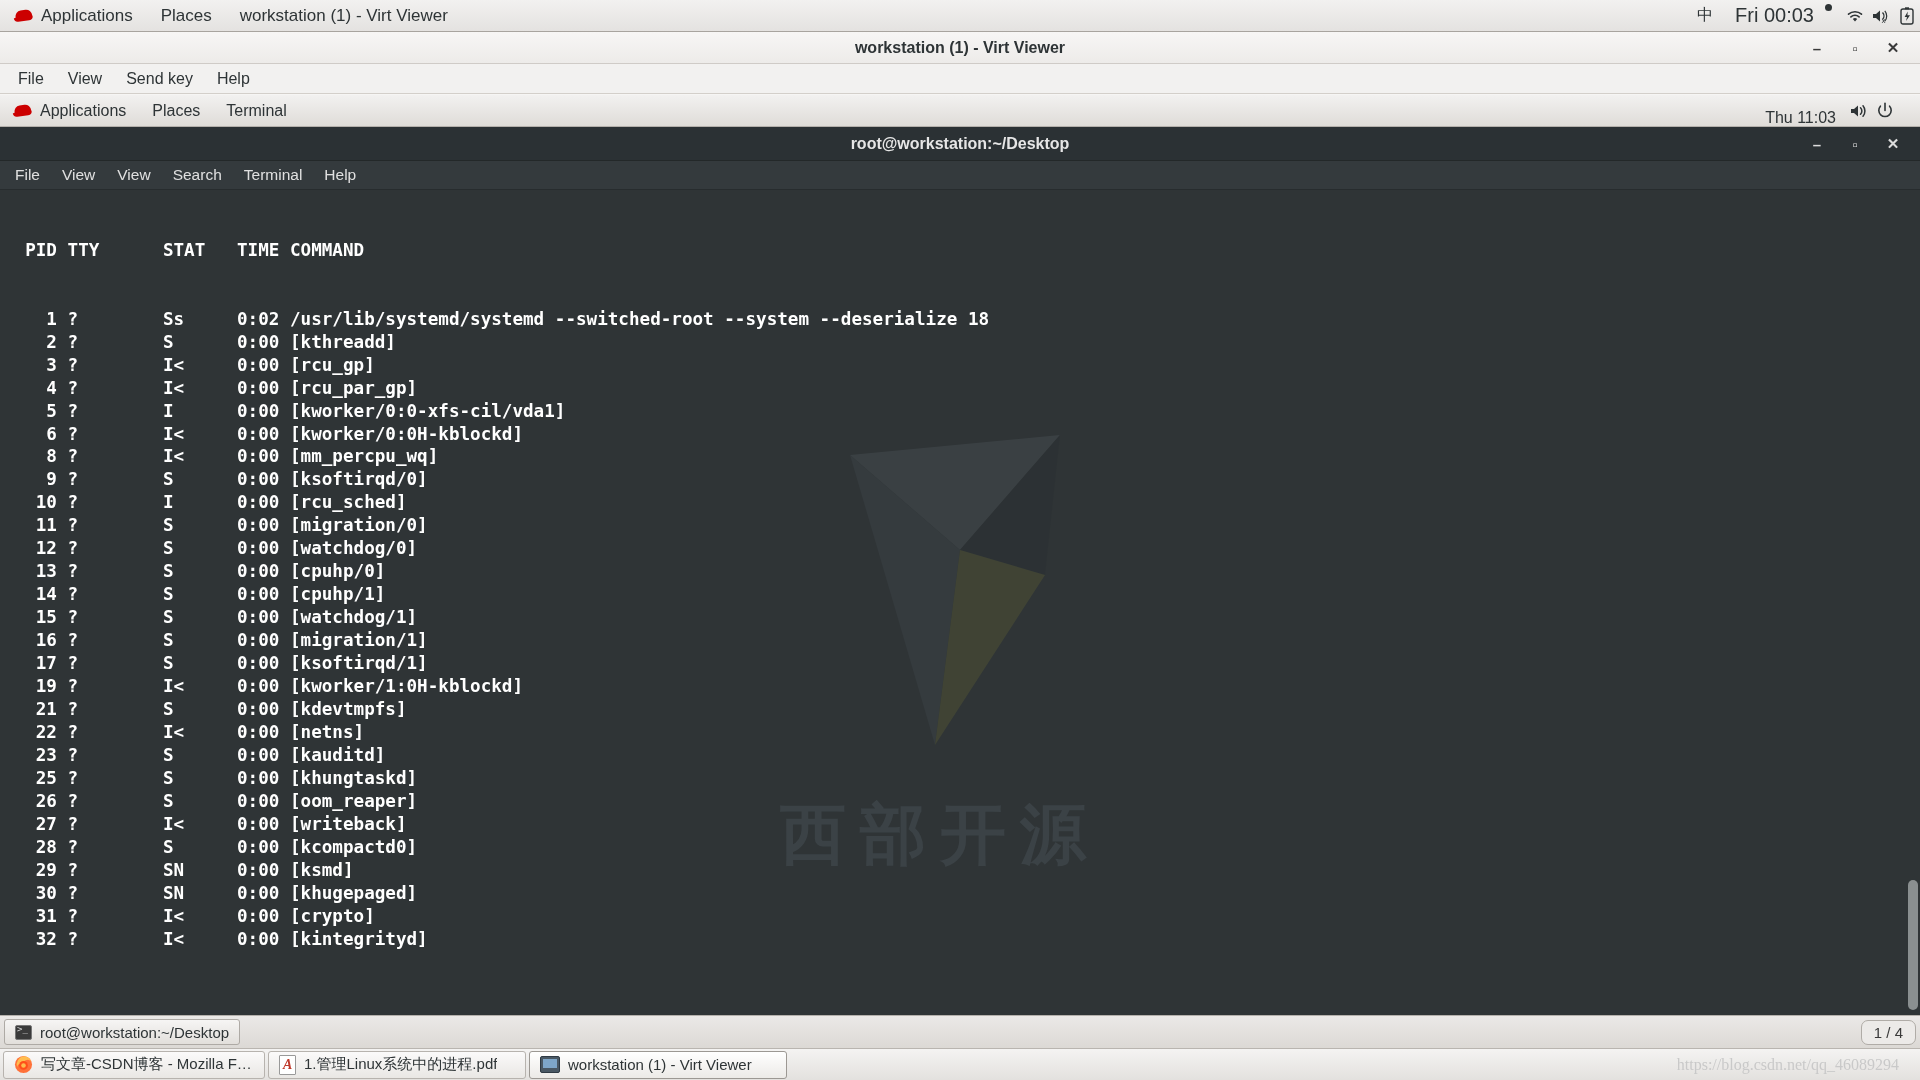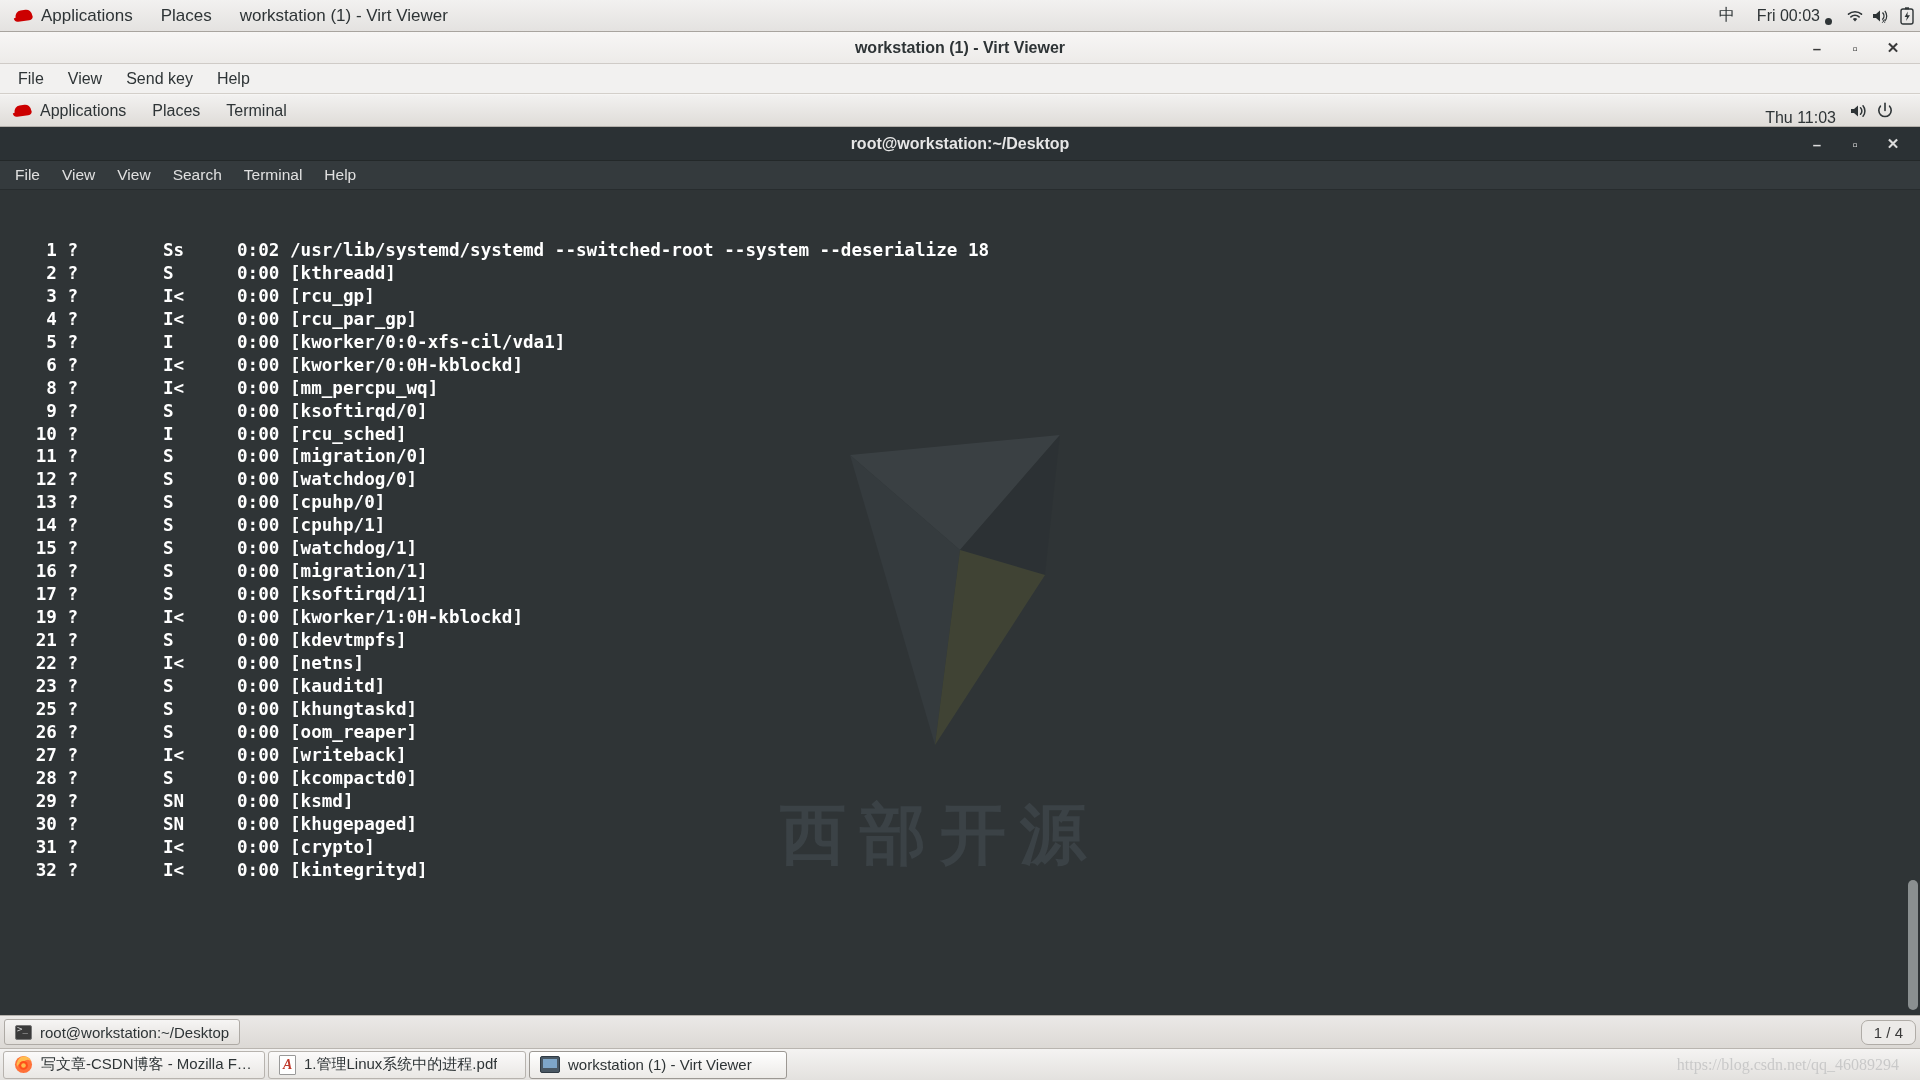--- a/index.html
+++ b/index.html
@@ -27,21 +27,21 @@
     width: 17px; height: 8px; background: #cc0000;
     border-radius: 9px 9px 3px 3px / 10px 10px 2px 2px;
     transform: rotate(-8deg);
   }
   .rh-logo::after {
     content: ""; position: absolute; left: 0px; top: 8px;
     width: 19px; height: 4px; background: #cc0000; border-radius: 0 0 7px 7px;
     transform: rotate(-8deg);
   }
   .ime-glyph { font-size: 16px; padding: 0 12px; color: #2e3436; }
-  .clock-host { font-size: 16px; padding: 0 10px; display:flex; align-items:flex-end; gap:5px;}
+  .clock-host { font-size: 20px; padding: 0 10px; display:flex; align-items:flex-start; gap:11px;}
   .dot-ind { width: 7px; height: 7px; border-radius: 50%; background: #2e3436; display: inline-block; }
   .sysicon { width: 26px; height: 32px; display: flex; align-items: center; justify-content: center; }
 
   
   .vv-window {
     position: absolute; top: 32px; left: 0; width: 1920px; height: 1016px;
     background: #f6f5f4;
   }
   .vv-title {
     height: 32px; width: 100%;
@@ -306,20 +306,21 @@
       <div class="term-body">
         <svg class="wm-logo" viewBox="0 0 230 330">
           <polygon points="10,30 220,10 120,125" fill="#444b4f"></polygon>
           <polygon points="120,125 220,10 205,150" fill="#2b3033"></polygon>
           <polygon points="10,30 120,125 95,320" fill="#3a4145"></polygon>
           <polygon points="120,125 205,150 95,320" fill="#4e5134"></polygon>
         </svg>
         <div class="wm-cn">西部开源</div>
 
         <div class="term-text">
+          <div>  PID TTY      STAT   TIME COMMAND</div>
           <div id="ps-rows"><div>    1 ?        Ss     0:02 /usr/lib/systemd/systemd --switched-root --system --deserialize 18</div><div>    2 ?        S      0:00 [kthreadd]</div><div>    3 ?        I&lt;     0:00 [rcu_gp]</div><div>    4 ?        I&lt;     0:00 [rcu_par_gp]</div><div>    5 ?        I      0:00 [kworker/0:0-xfs-cil/vda1]</div><div>    6 ?        I&lt;     0:00 [kworker/0:0H-kblockd]</div><div>    8 ?        I&lt;     0:00 [mm_percpu_wq]</div><div>    9 ?        S      0:00 [ksoftirqd/0]</div><div>   10 ?        I      0:00 [rcu_sched]</div><div>   11 ?        S      0:00 [migration/0]</div><div>   12 ?        S      0:00 [watchdog/0]</div><div>   13 ?        S      0:00 [cpuhp/0]</div><div>   14 ?        S      0:00 [cpuhp/1]</div><div>   15 ?        S      0:00 [watchdog/1]</div><div>   16 ?        S      0:00 [migration/1]</div><div>   17 ?        S      0:00 [ksoftirqd/1]</div><div>   19 ?        I&lt;     0:00 [kworker/1:0H-kblockd]</div><div>   21 ?        S      0:00 [kdevtmpfs]</div><div>   22 ?        I&lt;     0:00 [netns]</div><div>   23 ?        S      0:00 [kauditd]</div><div>   25 ?        S      0:00 [khungtaskd]</div><div>   26 ?        S      0:00 [oom_reaper]</div><div>   27 ?        I&lt;     0:00 [writeback]</div><div>   28 ?        S      0:00 [kcompactd0]</div><div>   29 ?        SN     0:00 [ksmd]</div><div>   30 ?        SN     0:00 [khugepaged]</div><div>   31 ?        I&lt;     0:00 [crypto]</div><div>   32 ?        I&lt;     0:00 [kintegrityd]</div></div>
         </div>
 
         <div class="term-scrollbar">
           <div class="term-thumb"></div>
         </div>
       </div>
     </div>
 
     <div class="guest-taskbar">

